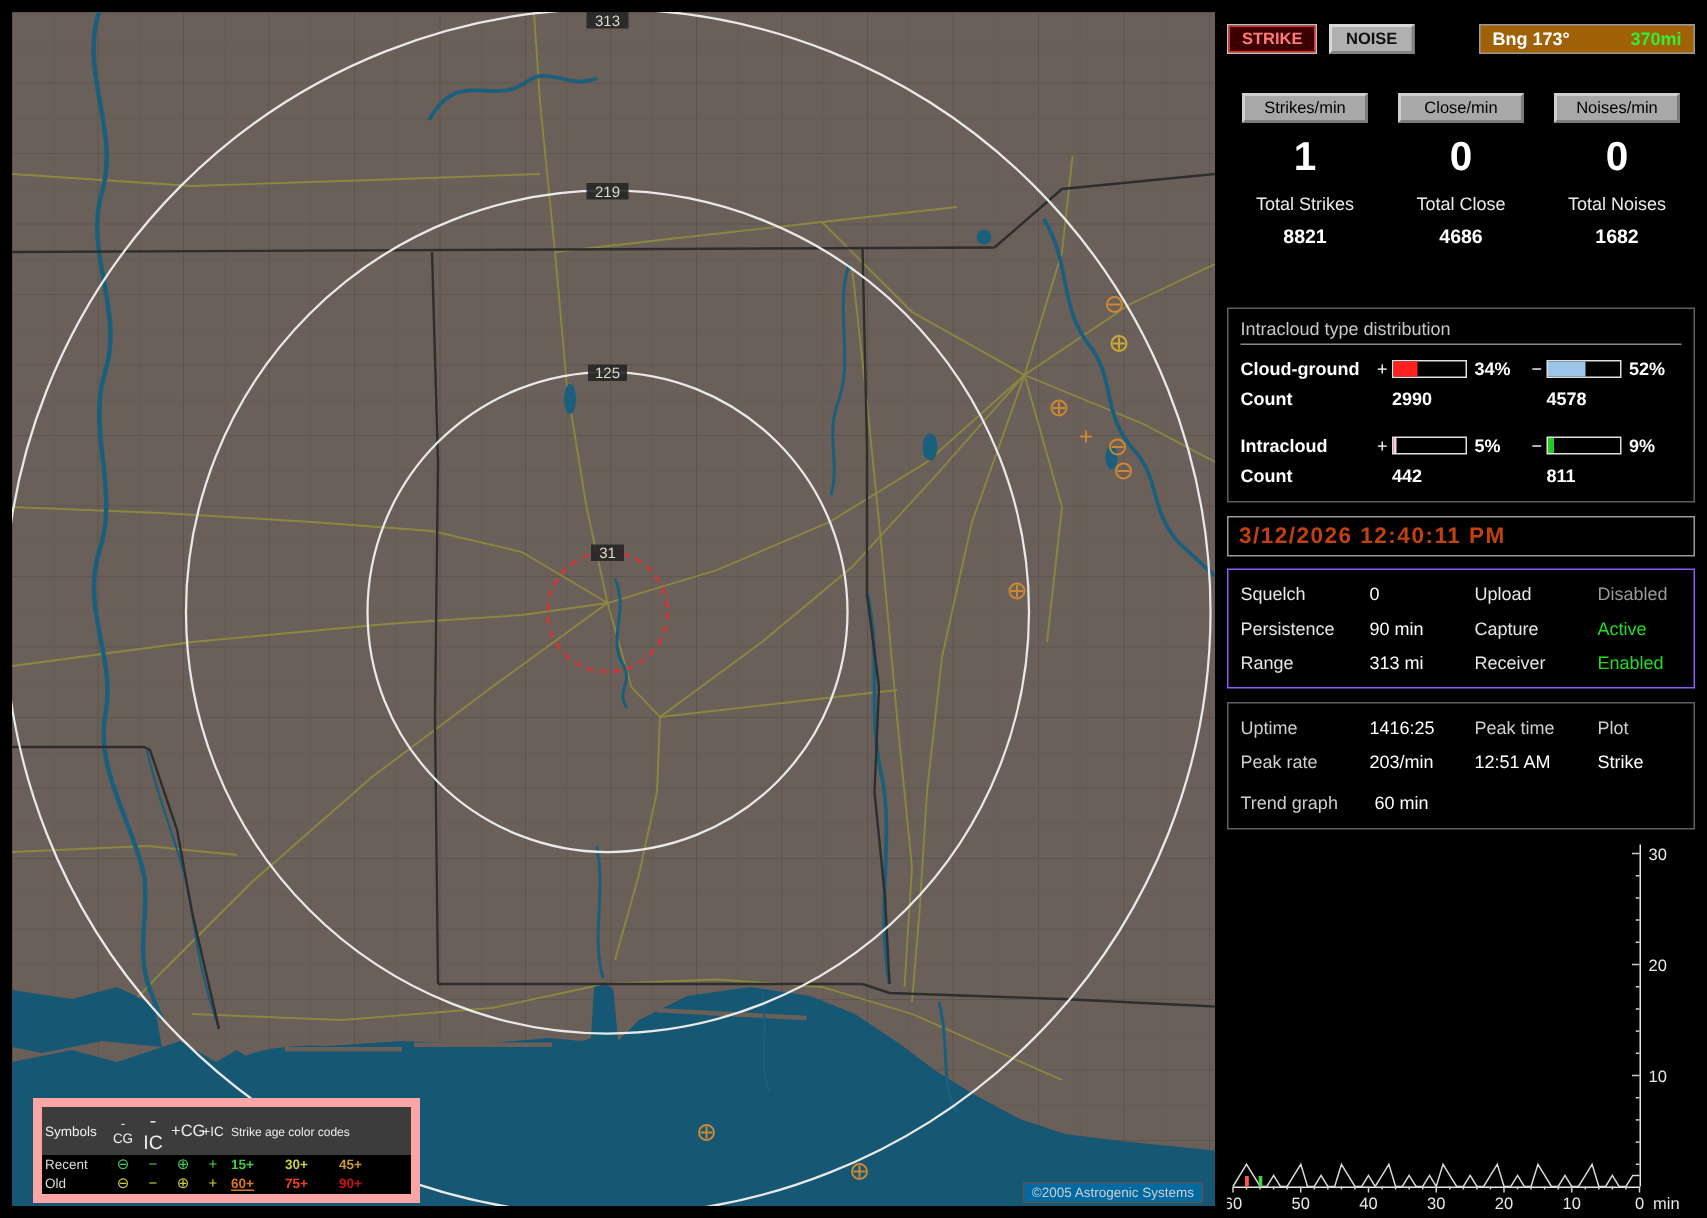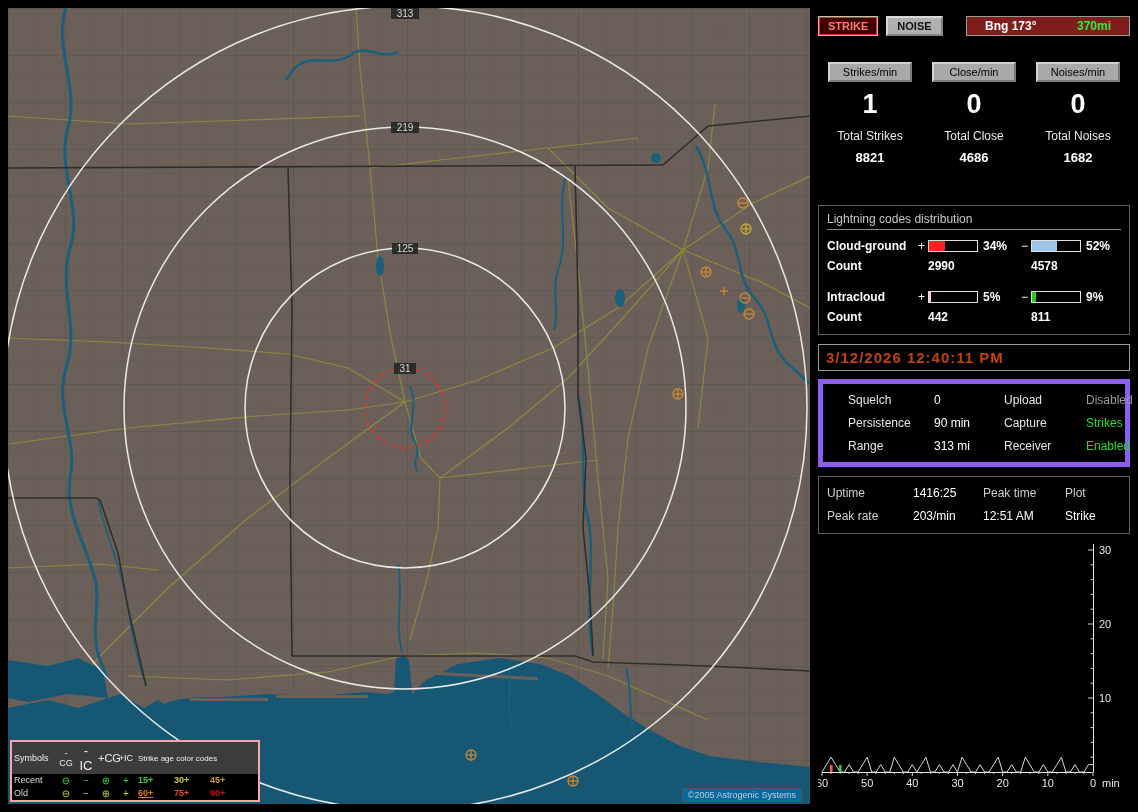--- a/index.html
+++ b/index.html
@@ -4,43 +4,43 @@
 <style>
   html,body{margin:0;padding:0;background:#000;}
   body{width:1138px;height:812px;position:relative;overflow:hidden;
        font-family:"Liberation Sans",sans-serif;color:#fff;}
   .screen{position:absolute;inset:0;background:#000;}
 
   
   .map-wrap{position:absolute;left:8px;top:8px;width:802px;height:796px;background:#6b6059;overflow:hidden;}
   .map-wrap svg{display:block;}
 
-  .map-legend{position:absolute;left:2px;bottom:2px;width:246px;background:#000;
-              border:2px solid #fca5a5;font-size:9px;color:#ddd;}
+  .map-legend{position:absolute;left:14px;bottom:2px;width:246px;background:#000;
+              border:6px solid #fca5a5;font-size:9px;color:#ddd;}
   .lg-grid{display:grid;grid-template-columns:44px 20px 20px 20px 20px 36px 36px 36px;align-items:center;}
   .lg-head{background:#3c3c3c;color:#eee;}
   .lg-head > div{padding:1px 2px;}
   .lg-age-title{grid-column:6 / span 3;font-size:8px;white-space:nowrap;}
   .lg-row > div{padding:1px 2px;line-height:11px;}
   .lg-sym{font-size:10px;text-align:center;}
   .lg-age{font-weight:bold;}
 
   .map-copyright{position:absolute;right:8px;bottom:2px;background:#0369a1;border:1px solid #555;
                  color:#cfcfcf;font-size:9px;padding:1px 5px;}
 
   
   .panel{position:absolute;left:818px;top:8px;width:312px;height:796px;font-size:12px;}
 
   .topbar{display:flex;align-items:center;height:24px;margin-top:6px;}
   .btn{height:20px;font-size:11px;font-weight:bold;font-family:"Liberation Sans",sans-serif;cursor:default;}
   .btn-strike{background:#3c0000;color:#ff7a7a;border:1px solid #c0c0c0;
               box-shadow:inset 0 0 0 1px #ff2020;padding:0 9px;margin-right:8px;}
   .btn-noise{background:#b0b0b0;color:#101010;border:2px outset #d8d8d8;padding:0 9px;}
-  .bng-box{margin-left:auto;width:126px;height:18px;border:1px solid #9a9a9a;background:#7f1d1d;
-           display:flex;align-items:center;justify-content:space-between;padding:0 18px;
+  .bng-box{margin-left:auto;width:126px;height:18px;border:1px solid #9a9a9a;background:#a16207;
+           display:flex;align-items:center;justify-content:space-between;padding:0 8px;
            font-weight:bold;font-size:12px;}
   .bng-range{color:#33ee33;}
 
   .rates{display:grid;grid-template-columns:1fr 1fr 1fr;margin-top:24px;text-align:center;}
   .rate-btn{background:#a8a8a8;color:#000;font-size:11px;padding:2px 0;border:2px outset #cfcfcf;margin:0 10px;}
   .rate-val{font-size:27px;font-weight:bold;margin:7px 0 9px;}
   .total-lab{font-size:12px;color:#eaeaea;}
   .total-val{font-size:13px;font-weight:bold;margin-top:7px;}
 
   .dist{margin-top:40px;border:1px solid #5f5f5f;padding:6px 8px 10px;}
@@ -51,21 +51,21 @@
   .sign{text-align:center;}
   .bar{height:10px;border:1px solid #e0e0e0;background:#000;position:relative;}
   .bar-fill{position:absolute;left:0;top:0;bottom:0;}
   .pct{font-weight:bold;padding-left:5px;}
   .cnt{font-weight:bold;}
   .dist-spacer{grid-column:1 / -1;height:5px;}
 
   .datebox{margin-top:9px;border:1px solid #9a9a9a;padding:4px 7px;font-size:15px;
            font-weight:bold;color:#c2410c;letter-spacing:1px;}
 
-  .settings{margin-top:8px;border:5px solid #8b5cf6;padding:9px 25px;display:grid;
+  .settings{margin-top:8px;border:1px solid #8b5cf6;padding:9px 8px;display:grid;
             grid-template-columns:86px 70px 82px auto;row-gap:9px;font-size:12px;}
   .lab{color:#e6e6e6;}
   .st-disabled{color:#9a9a9a;}
   .st-active{color:#22dd22;}
 
   .stats2{margin-top:9px;border:1px solid #5f5f5f;padding:9px 8px 10px;font-size:12px;}
   .stats2-grid{display:grid;grid-template-columns:86px 70px 82px auto;row-gap:9px;}
   .lab2{color:#cfcfcf;}
   .trend-row{margin-top:13px;}
   .trend-row .lab2{display:inline-block;width:86px;}
@@ -272,21 +272,21 @@
       </div>
       <div>
         <div class="rate-btn">Noises/min</div>
         <div class="rate-val">0</div>
         <div class="total-lab">Total Noises</div>
         <div class="total-val">1682</div>
       </div>
     </div>
 
     <div class="dist">
-      <div class="dist-title">Lightning codes distribution</div>
+      <div class="dist-title">Intracloud type distribution</div>
       <div class="dist-grid">
         <div class="dist-name">Cloud-ground</div>
         <div class="sign">+</div>
         <div class="bar">
             <span class="bar-fill" style="width: 34%; background: rgb(255, 32, 32);"></span>
           </div>
         <div class="pct">34%</div>
         <div class="sign">−</div>
         <div class="bar">
             <span class="bar-fill" style="width: 52%; background: rgb(156, 198, 232);"></span>
@@ -321,39 +321,43 @@
 
     <div class="settings">
       <div class="lab">Squelch</div>
       <div>0</div>
       <div class="lab">Upload</div>
       <div class="st-disabled">Disabled</div>
 
       <div class="lab">Persistence</div>
       <div>90 min</div>
       <div class="lab">Capture</div>
-      <div class="st-active">Strikes</div>
+      <div class="st-active">Active</div>
 
       <div class="lab">Range</div>
       <div>313 mi</div>
       <div class="lab">Receiver</div>
       <div class="st-active">Enabled</div>
     </div>
 
     <div class="stats2">
       <div class="stats2-grid">
         <div class="lab2">Uptime</div>
         <div>1416:25</div>
         <div class="lab2">Peak time</div>
         <div class="lab2">Plot</div>
 
         <div class="lab2">Peak rate</div>
         <div>203/min</div>
         <div>12:51 AM</div>
         <div>Strike</div>
+      </div>
+      <div class="trend-row">
+        <span class="lab2">Trend graph</span>
+        <span>60 min</span>
       </div>
     </div>
 
     <div class="chart">
       <svg id="trend-svg" width="314" height="258" viewBox="0 0 314 258">
           <line x1="275.5" y1="8" x2="275.5" y2="236" stroke="#e8e8e8" stroke-width="1"></line>
           <line x1="4" y1="236.5" x2="275" y2="236.5" stroke="#e8e8e8" stroke-width="1"></line>
           <line x1="272.5" y1="221.2" x2="275" y2="221.2" stroke="#cfcfcf" stroke-width="1"></line>
           <line x1="272.5" y1="206.4" x2="275" y2="206.4" stroke="#cfcfcf" stroke-width="1"></line>
           <line x1="272.5" y1="191.6" x2="275" y2="191.6" stroke="#cfcfcf" stroke-width="1"></line>

